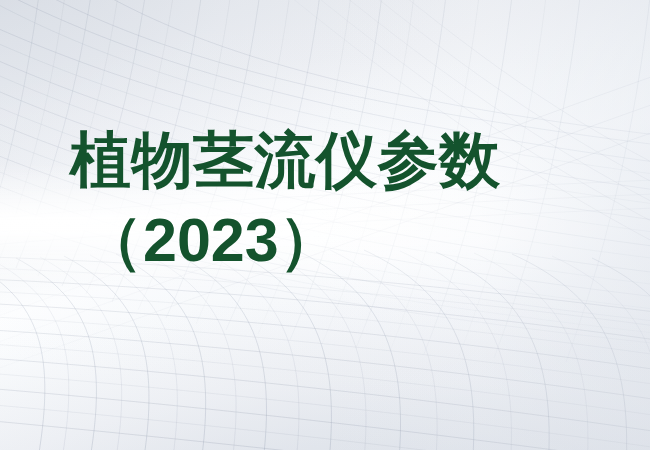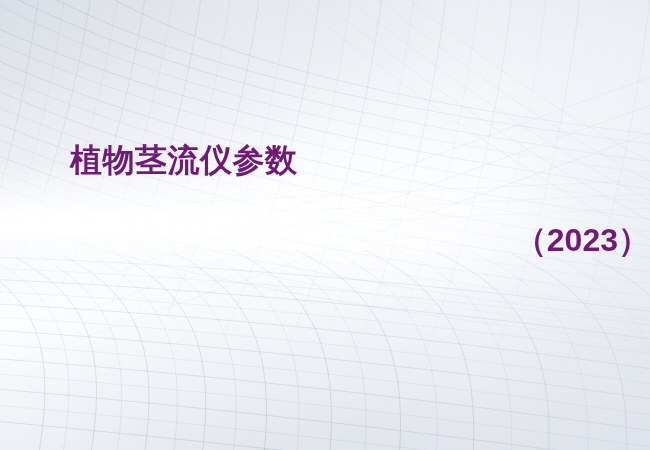--- a/index.html
+++ b/index.html
@@ -100,30 +100,30 @@
   
   #title-block {
     position: absolute;
     left: 0;
     top: 130px;
     width: 650px;
     z-index: 6;
   }
 
   .title-line {
-    color: #701a75;
+    color: #14532d;
     font-weight: bold;
-    font-size: 32px;
+    font-size: 61px;
     line-height: 60px;
     letter-spacing: 0.5px;
     white-space: nowrap;
   }
 
   #title-line-1 { margin-left: 70px; }
-  #title-line-2 { margin-left: 82px; margin-top: 20px; letter-spacing: 0px; text-align: right; }
+  #title-line-2 { margin-left: 82px; margin-top: 20px; letter-spacing: 0px; }
 </style>
 </head>
 <body>
 
 <div id="slide">
 
   <div class="bg-layer bg-base"></div>
   <div class="bg-layer bg-tl-shade"></div>
   <div class="bg-layer bg-bottom-shade"></div>
 

